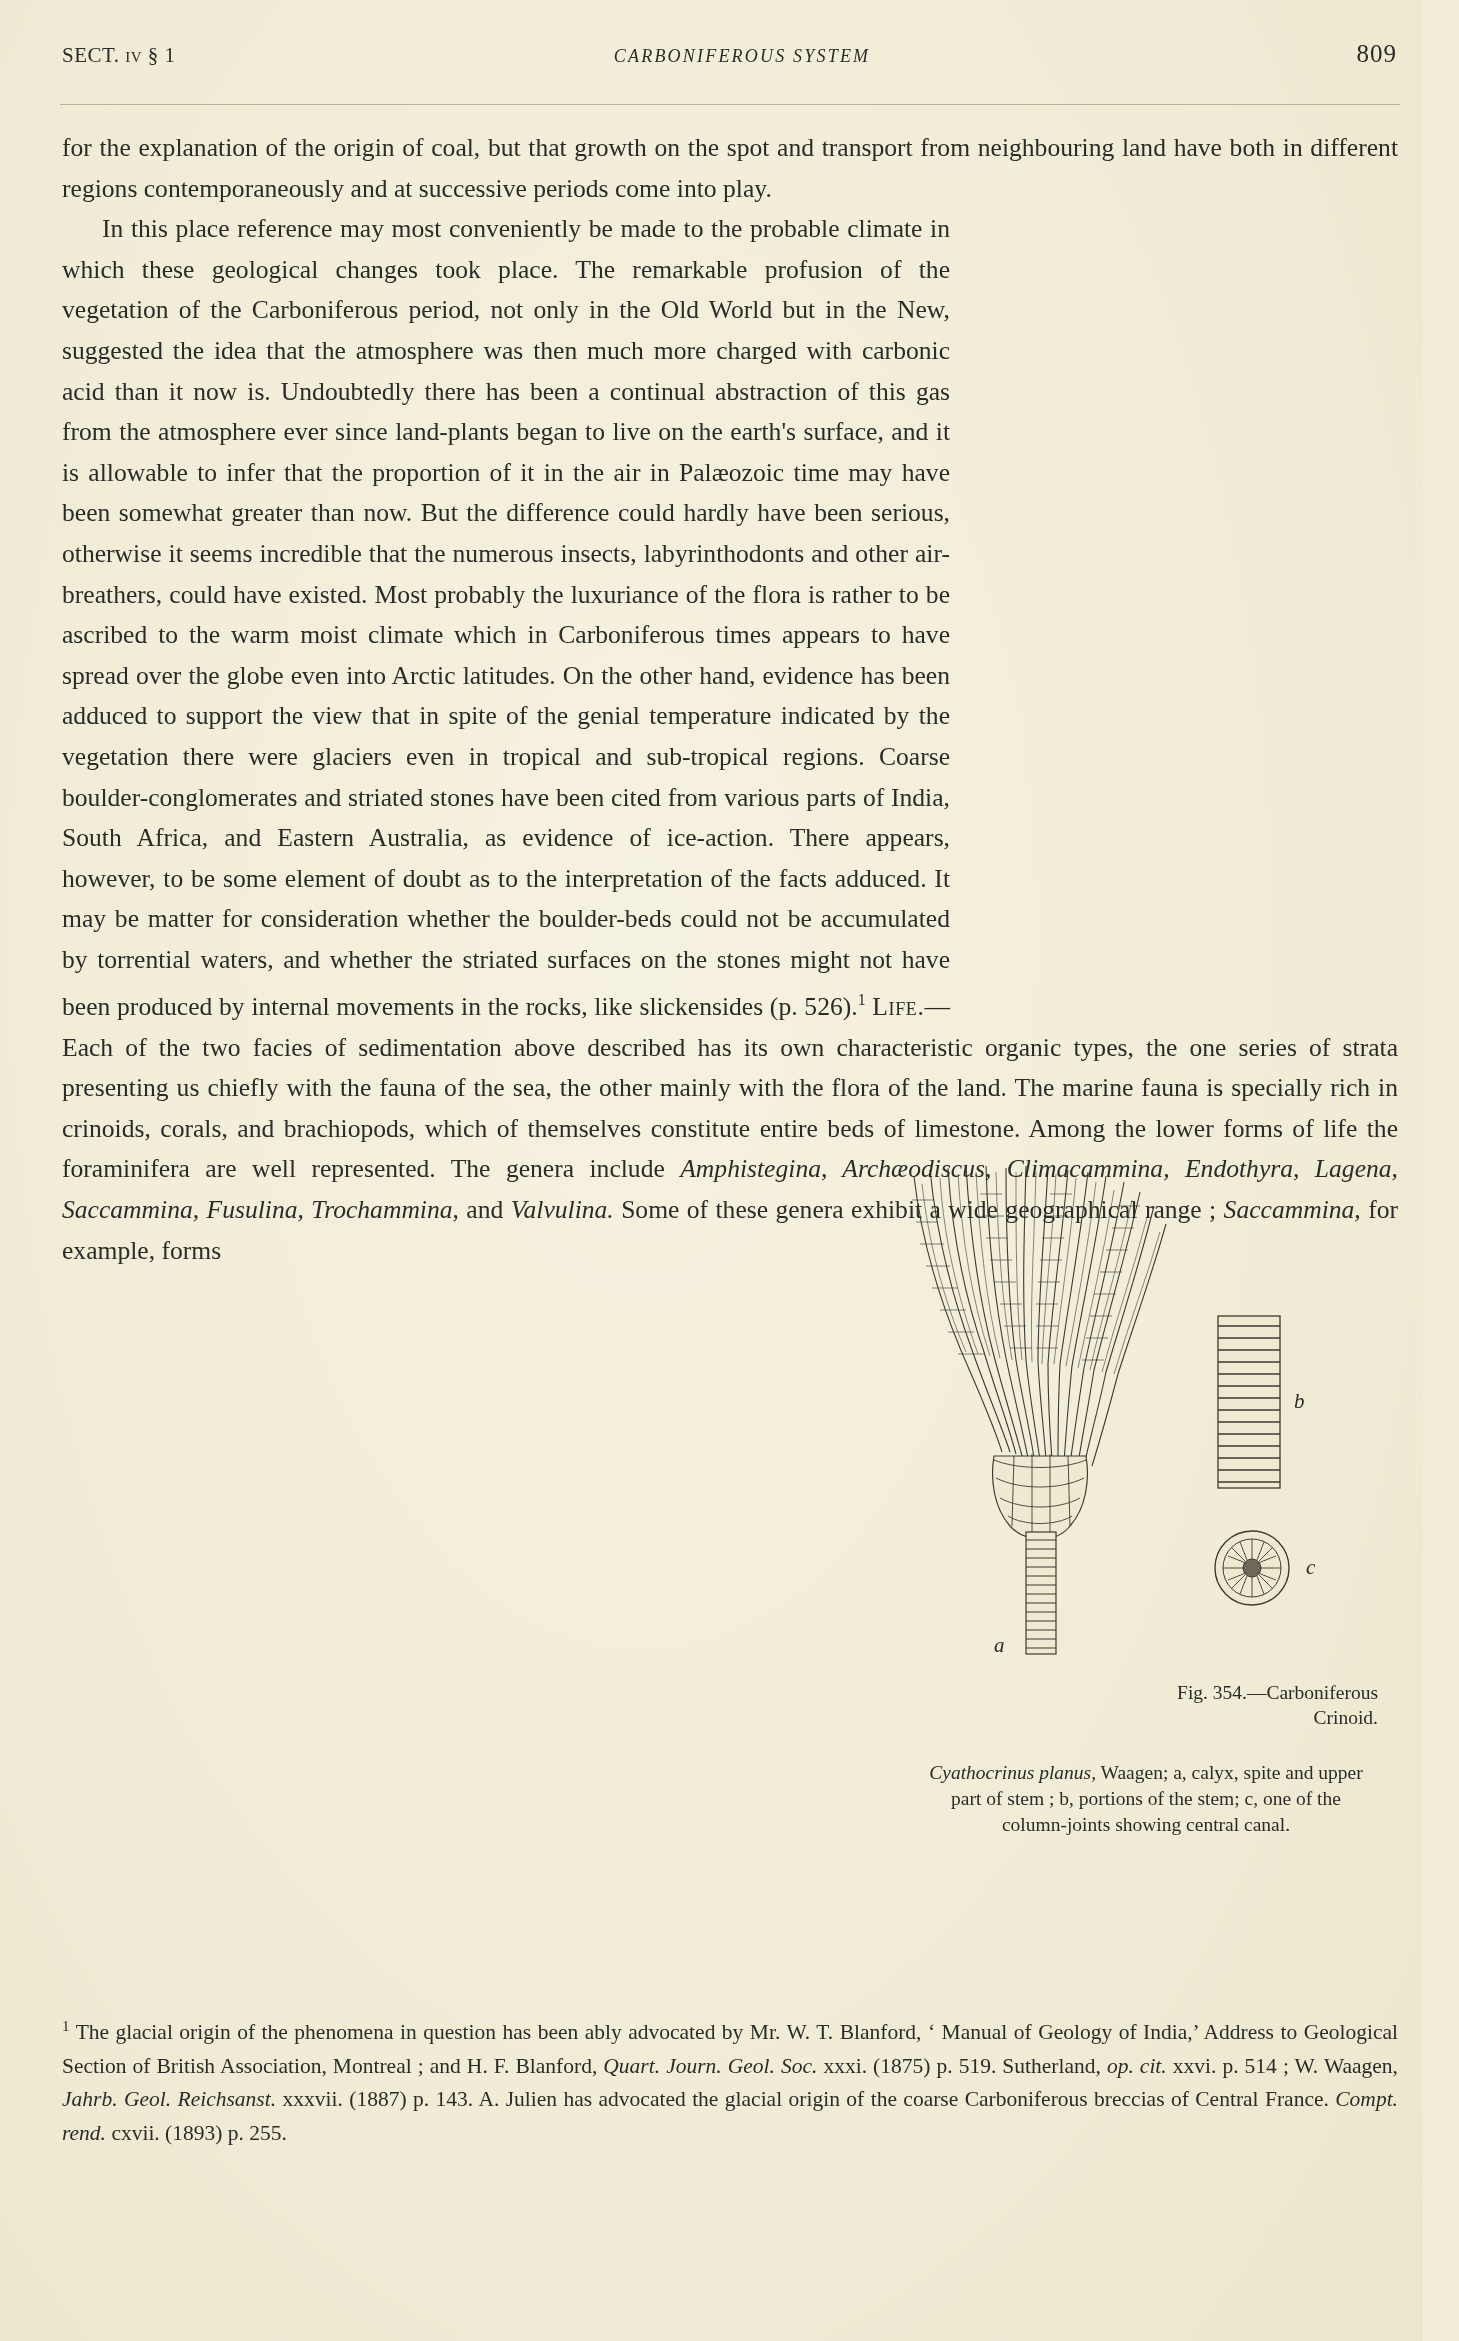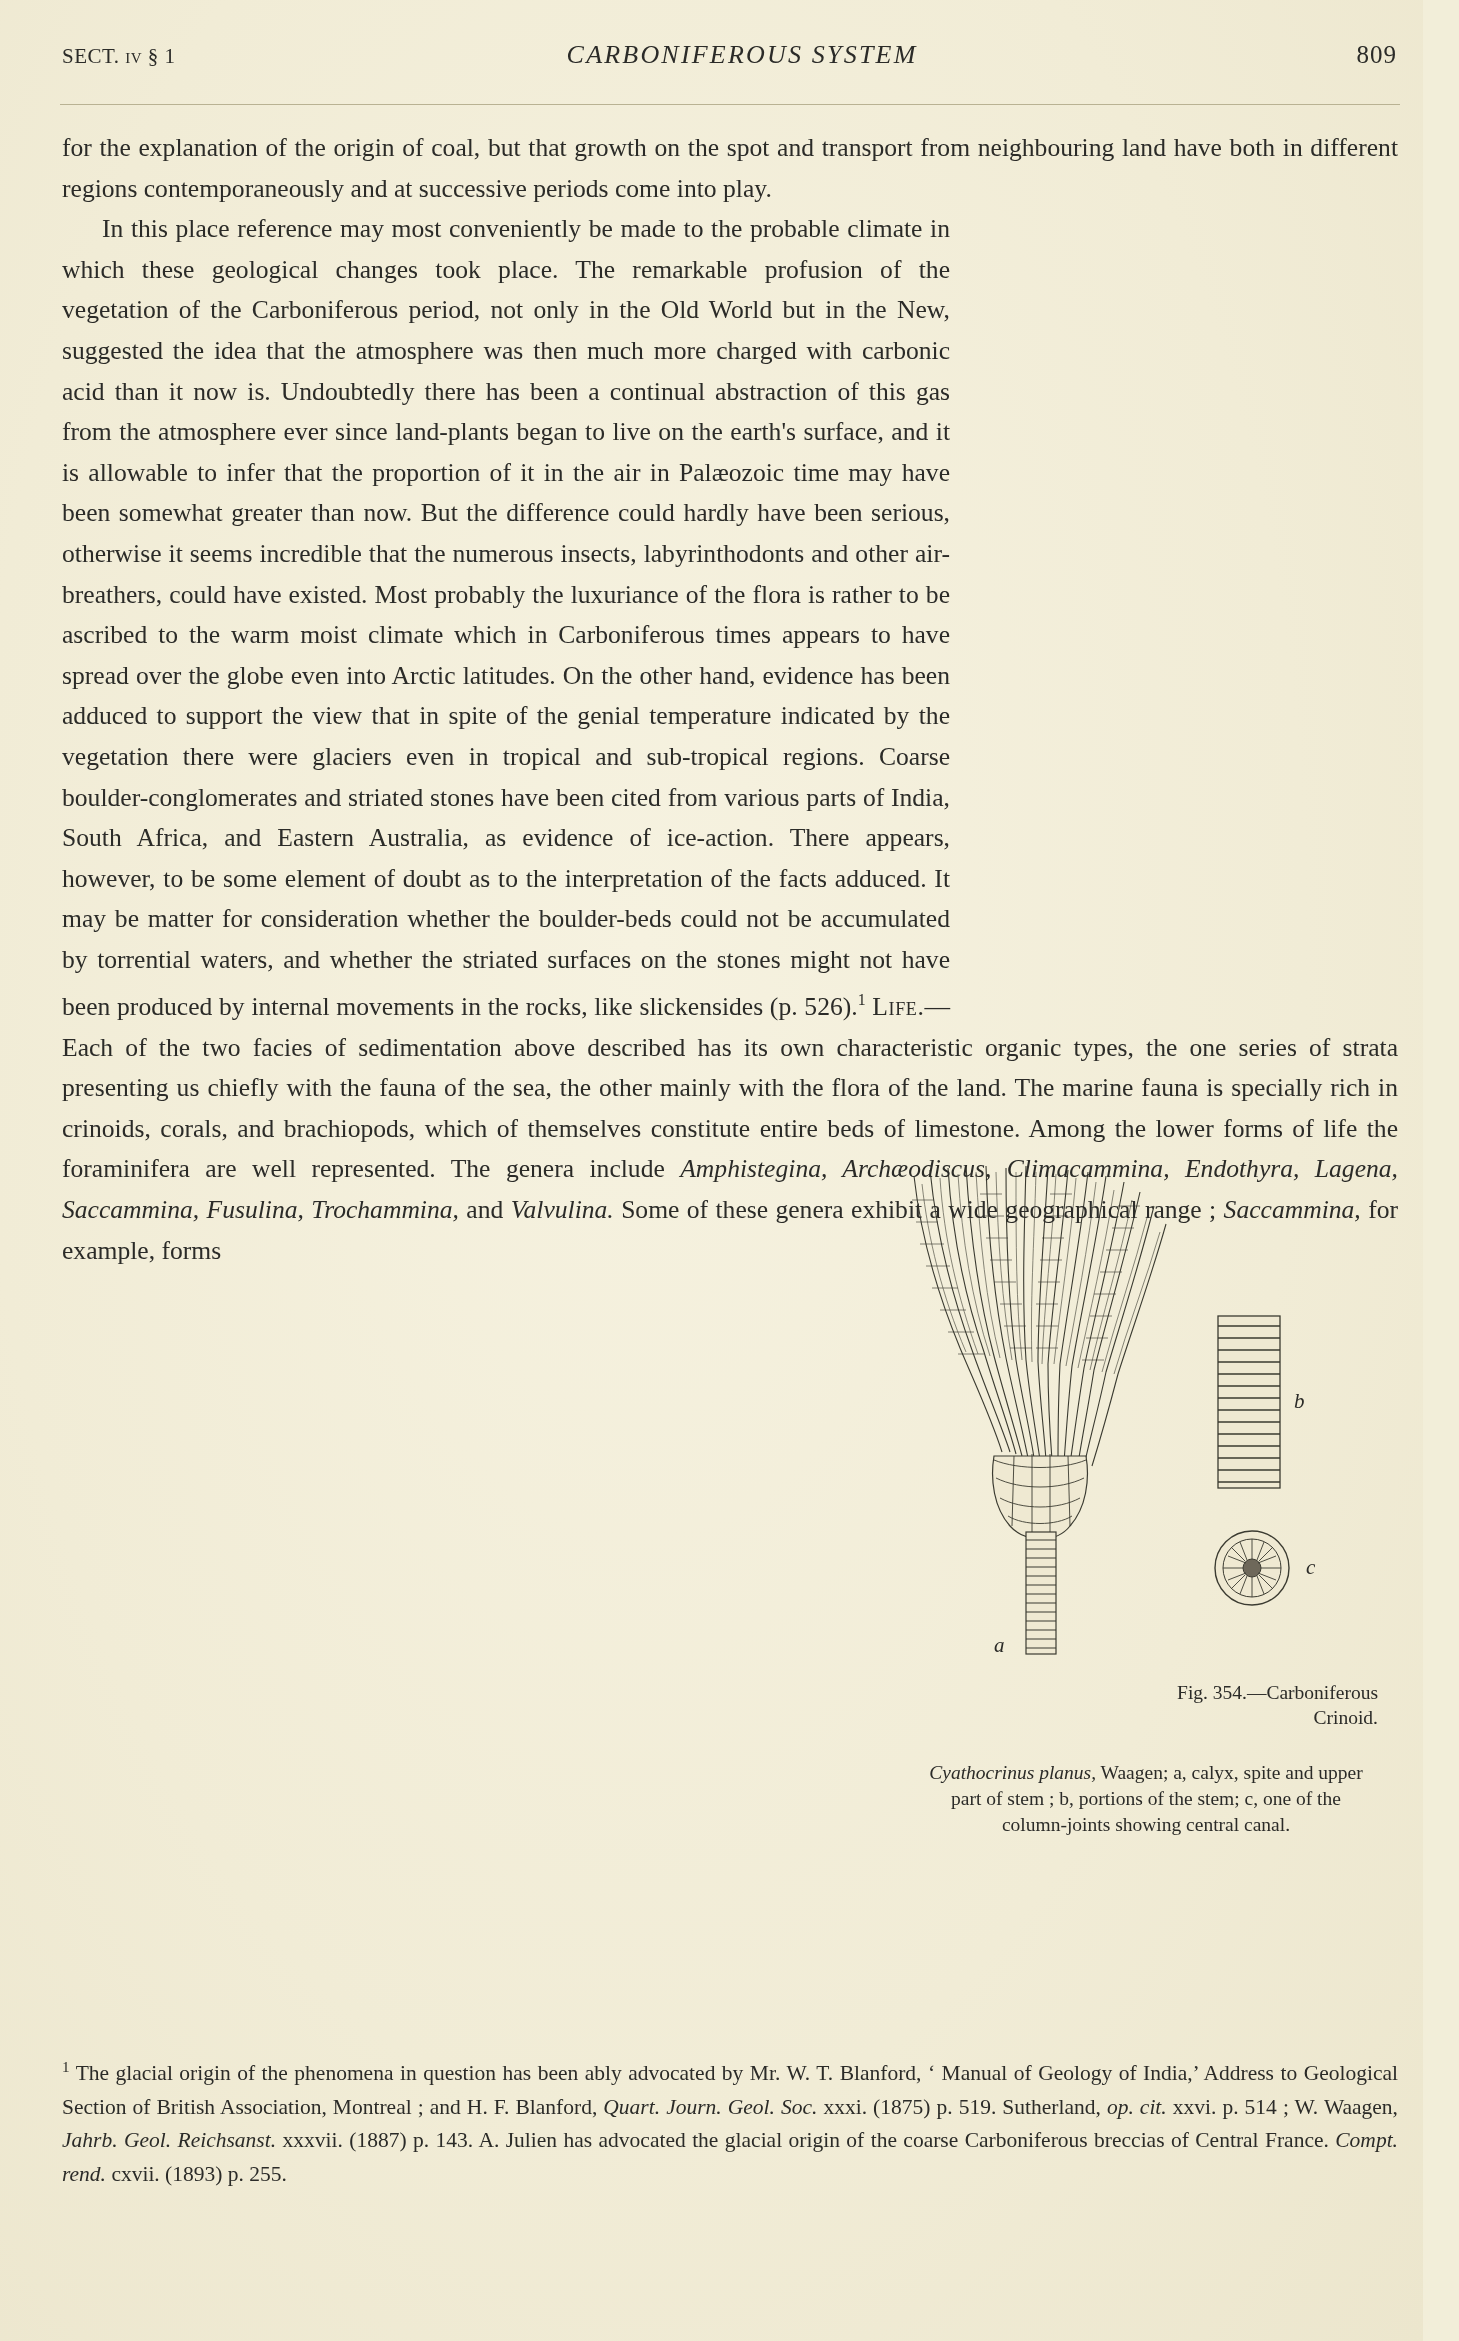--- a/index.html
+++ b/index.html
@@ -34,21 +34,21 @@
     align-items: baseline;
     justify-content: space-between;
   }
   .header .sect {
     font-variant: small-caps;
     font-size: 21px;
     letter-spacing: 0.5px;
     white-space: nowrap;
   }
   .header .title {
-    font-size: 26px;
+    font-size: 18px;
     letter-spacing: 2.2px;
     font-style: italic;
     font-variant: small-caps;
     white-space: nowrap;
     position: relative;
     left: -24px;
   }
   .header .folio {
     font-size: 25px;
     letter-spacing: 1px;
@@ -133,21 +133,20 @@
     background: #b9b293;
   }
   .footnote {
     position: absolute;
     left: 62px;
     top: 2010px;
     width: 1336px;
     font-size: 21.5px;
     line-height: 33.5px;
     text-align: justify;
-    margin-top: 41px;
   }
   .footnote .fnmark { font-size: 0.7em; vertical-align: super; }
   .footnote p { margin: 0; }
 
   
   svg { display: block; }
 </style>
 </head>
 <body>
 

